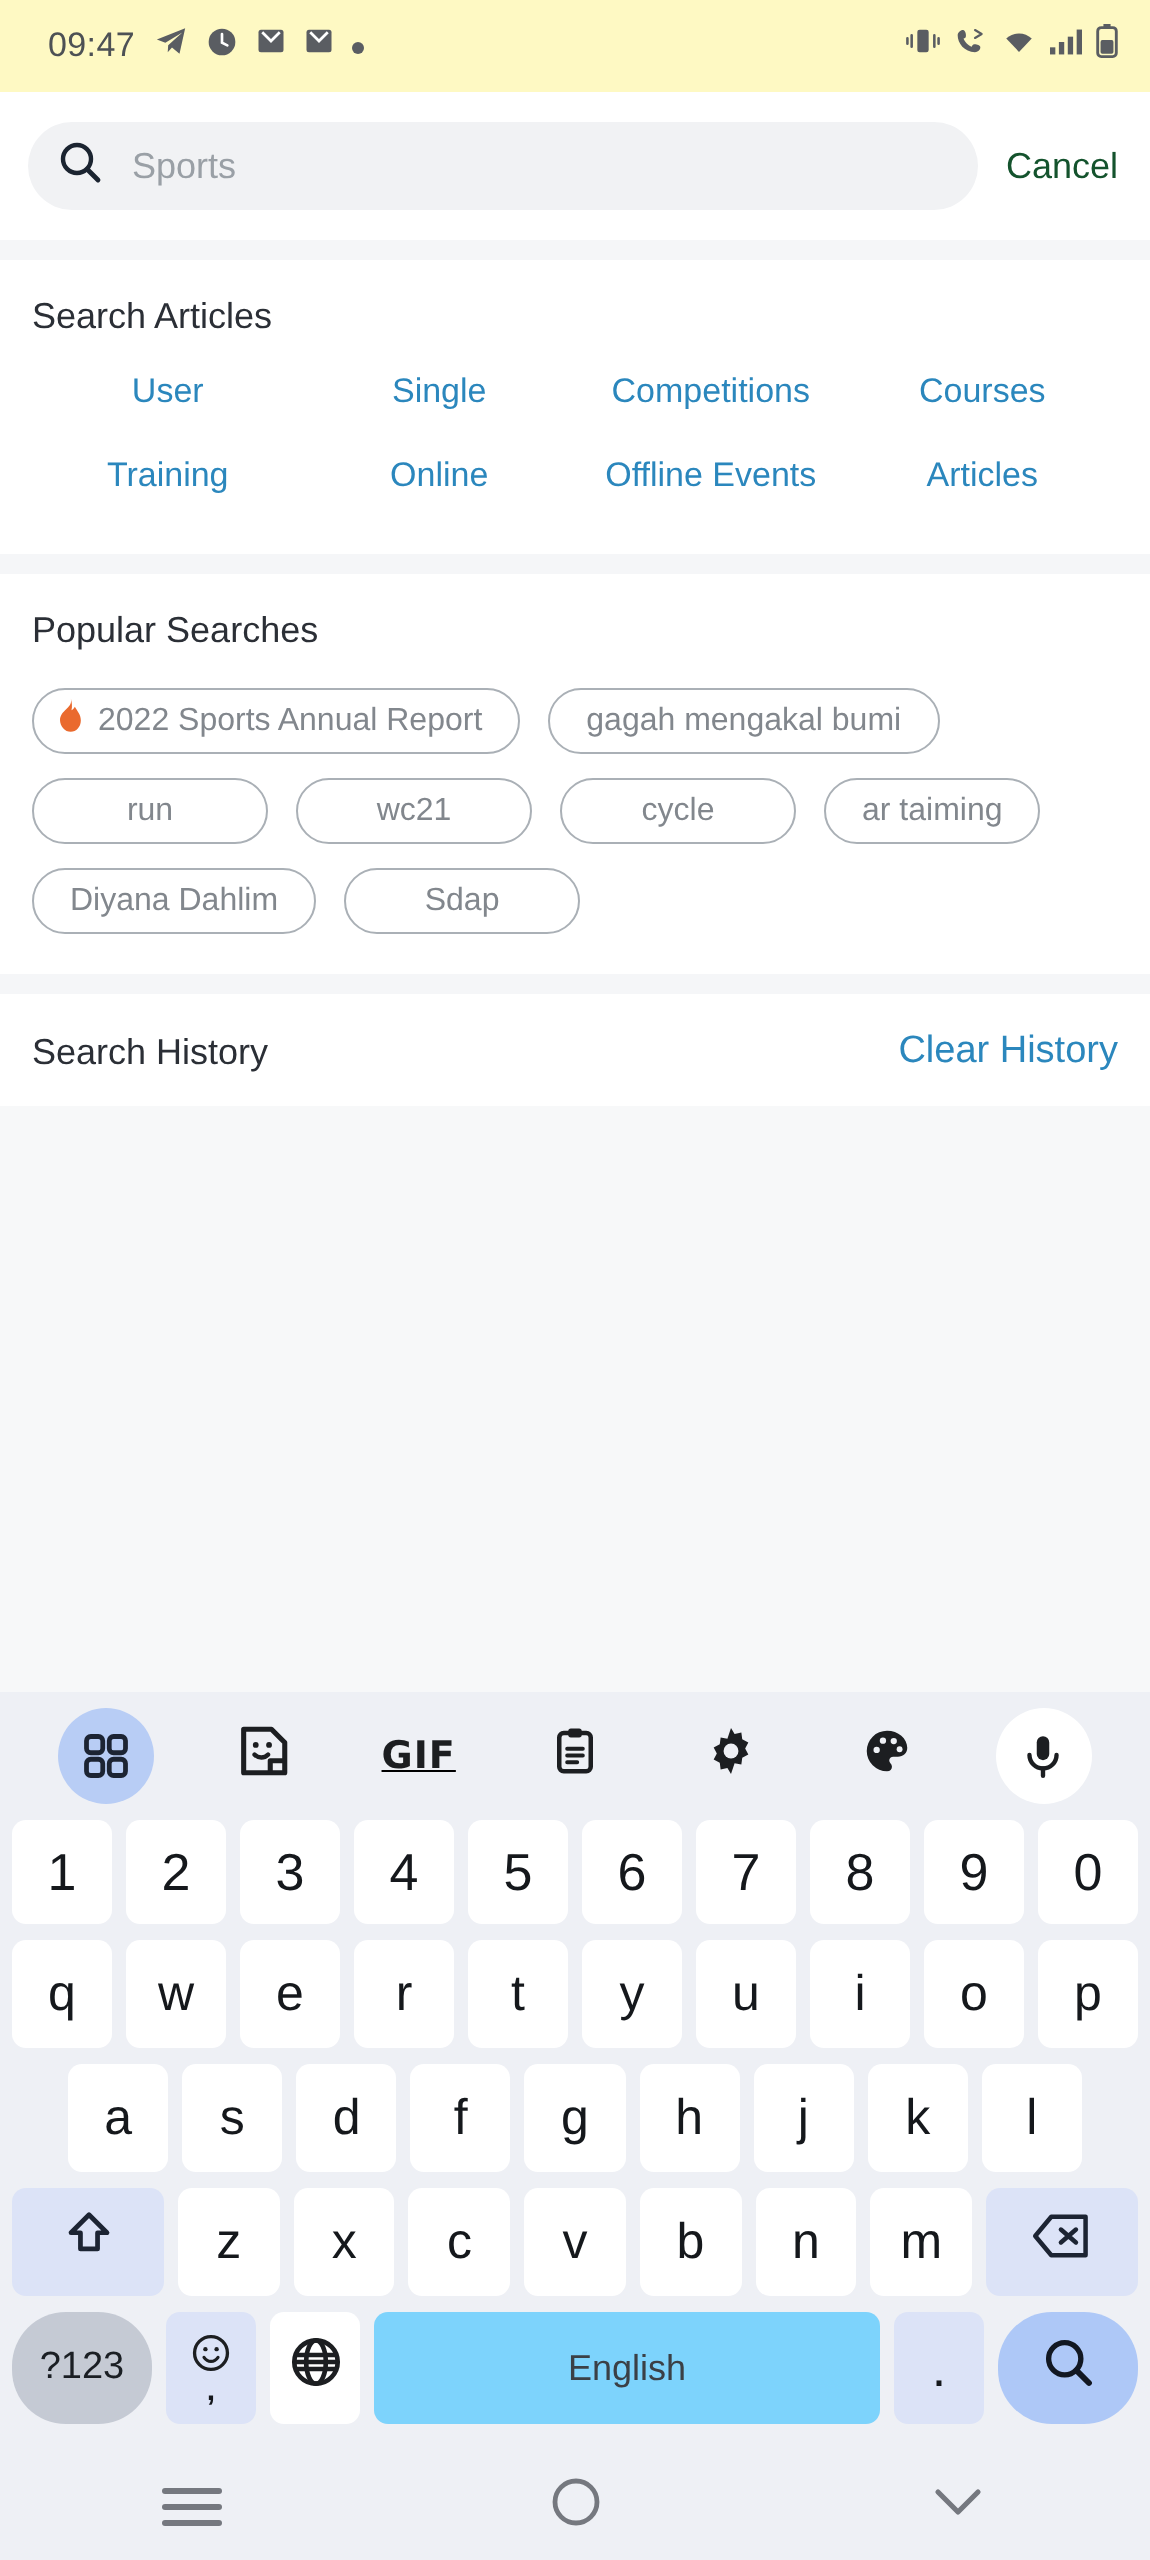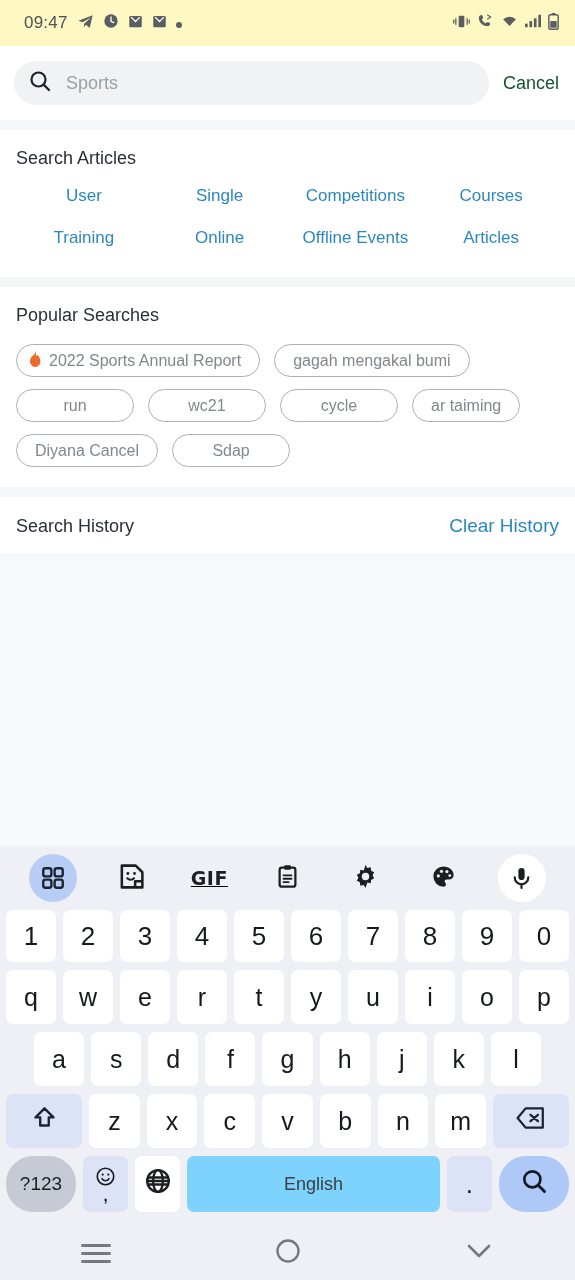--- a/index.html
+++ b/index.html
@@ -291,21 +291,21 @@
     <div class="chip w-wc21">
       <span>wc21</span>
     </div>
     <div class="chip w-cycle">
       <span>cycle</span>
     </div>
     <div class="chip">
       <span>ar taiming</span>
     </div>
     <div class="chip">
-      <span>Diyana Cancel</span>
+      <span>Diyana Dahlim</span>
     </div>
     <div class="chip w-sdap">
       <span>Sdap</span>
     </div>
   </div>
 </div>
 
 <div class="gap"></div>
 
 <div class="section">

